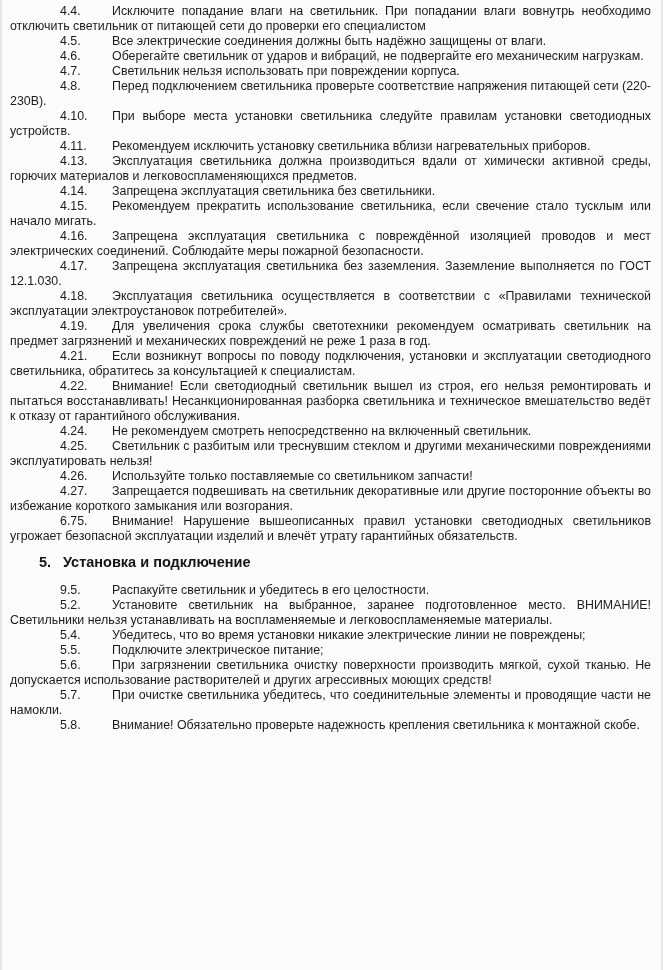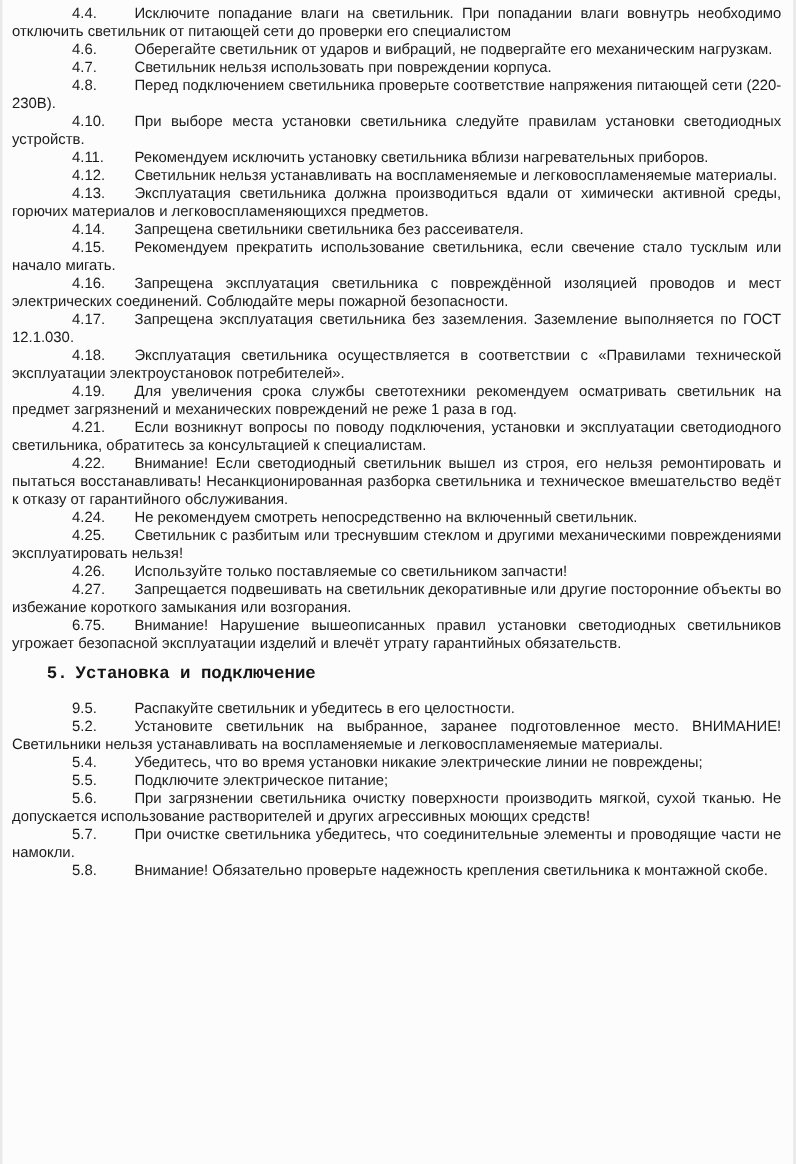--- a/index.html
+++ b/index.html
@@ -31,52 +31,51 @@
     width: 52px;
     text-indent: 0;
   }
   .section-heading {
     margin: 9px 0 12px 0;
     padding-left: 29px;
     font-size: 14.5px;
     font-weight: bold;
     line-height: 18px;
     color: #151515;
-    font-family: Liberation Mono, monospace;
   }
   .section-heading .h-num {
     display: inline-block;
     width: 24px;
   }
 </style>
 </head>
 <body>
 
 <div class="page">
 
   <div id="section4-list">
   <p class="para"><span class="num">4.4.</span><span>Исключите попадание влаги на светильник. При попадании влаги вовнутрь необходимо отключить светильник от питающей сети до проверки его специалистом</span></p>
 
+  <p class="para"><span class="num">4.5.</span><span>Все электрические соединения должны быть надёжно защищены от влаги.</span></p>
 
   <p class="para"><span class="num">4.6.</span><span>Оберегайте светильник от ударов и вибраций, не подвергайте его механическим нагрузкам.</span></p>
 
   <p class="para"><span class="num">4.7.</span><span>Светильник нельзя использовать при повреждении корпуса.</span></p>
 
   <p class="para"><span class="num">4.8.</span><span>Перед подключением светильника проверьте соответствие напряжения питающей сети (220-230В).</span></p>
 
 
   <p class="para"><span class="num">4.10.</span><span>При выборе места установки светильника следуйте правилам установки светодиодных устройств.</span></p>
 
   <p class="para"><span class="num">4.11.</span><span>Рекомендуем исключить установку светильника вблизи нагревательных приборов.</span></p>
 
-  <p class="para"><span class="num">4.12.</span><span>Светильник нельзя устанавливать на воспламеняемые и легковоспламеняемые материалы.</span></p>
 
   <p class="para"><span class="num">4.13.</span><span>Эксплуатация светильника должна производиться вдали от химически активной среды, горючих материалов и легковоспламеняющихся предметов.</span></p>
 
-  <p class="para"><span class="num">4.14.</span><span>Запрещена светильники светильника без рассеивателя.</span></p>
+  <p class="para"><span class="num">4.14.</span><span>Запрещена эксплуатация светильника без светильники.</span></p>
 
   <p class="para"><span class="num">4.15.</span><span>Рекомендуем прекратить использование светильника, если свечение стало тусклым или начало мигать.</span></p>
 
   <p class="para"><span class="num">4.16.</span><span>Запрещена эксплуатация светильника с повреждённой изоляцией проводов и мест электрических соединений. Соблюдайте меры пожарной безопасности.</span></p>
 
   <p class="para"><span class="num">4.17.</span><span>Запрещена эксплуатация светильника без заземления. Заземление выполняется по ГОСТ 12.1.030.</span></p>
 
   <p class="para"><span class="num">4.18.</span><span>Эксплуатация светильника осуществляется в соответствии с «Правилами технической эксплуатации электроустановок потребителей».</span></p>
 
   <p class="para"><span class="num">4.19.</span><span>Для увеличения срока службы светотехники рекомендуем осматривать светильник на предмет загрязнений и механических повреждений не реже 1 раза в год.</span></p>

